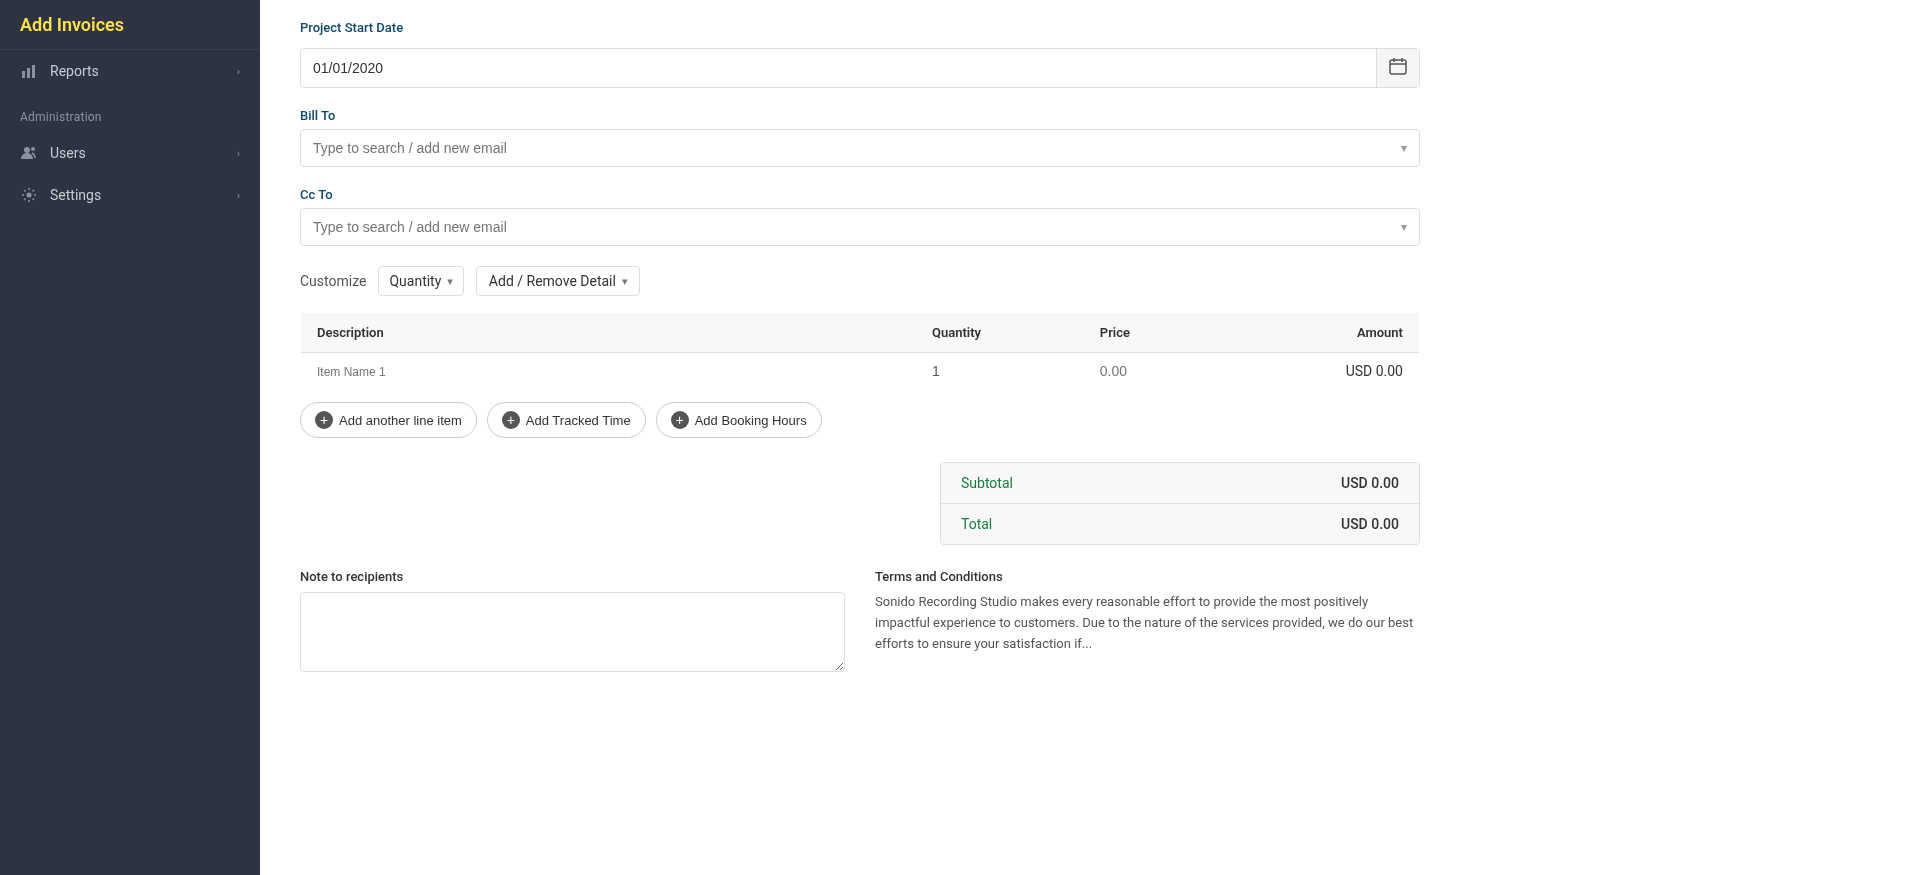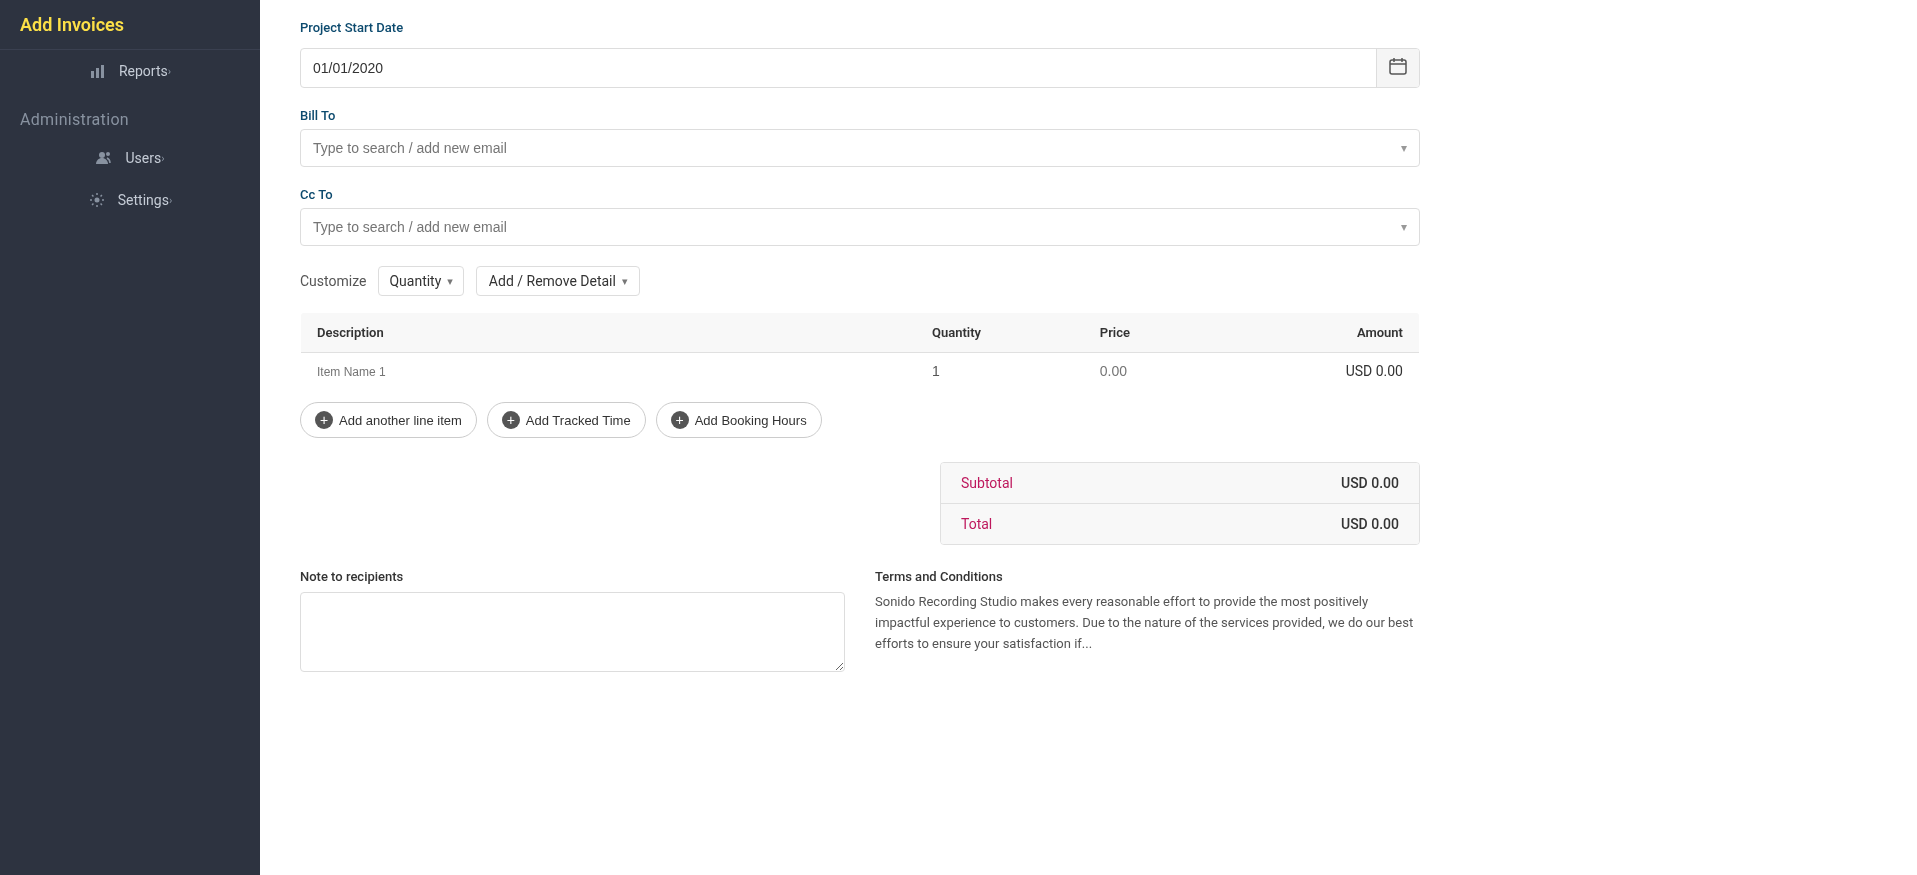--- a/index.html
+++ b/index.html
@@ -17,29 +17,29 @@
     }
     .sidebar-header {
       padding: 14px 20px;
       font-size: 18px;
       font-weight: 600;
       color: #fde047;
       border-bottom: 1px solid #3a4050;
     }
     .sidebar-section-label {
       padding: 18px 20px 8px;
-      font-size: 16px;
+      font-size: 12px;
       color: #8892a0;
       text-transform: none;
       letter-spacing: 0.02em;
     }
     .sidebar-item {
       display: flex;
       align-items: center;
-      justify-content: center;
+      justify-content: space-between;
       padding: 12px 20px;
       color: #c5ccd6;
       font-size: 14px;
       cursor: pointer;
       transition: background 0.15s;
     }
     .sidebar-item .item-left { display: flex; align-items: center; gap: 12px; }
     .sidebar-item .icon-box {
       width: 18px; height: 18px;
       display: flex; align-items: center; justify-content: center;
@@ -237,21 +237,21 @@
     .totals-row {
       display: flex;
       justify-content: space-between;
       padding: 12px 20px;
       font-size: 14px;
       color: #333;
       background: #f8f8f8;
       border-bottom: 1px solid #e0e0e0;
     }
     .totals-row:last-child { border-bottom: none; }
-    .totals-row .label { color: #be185d; }
+    .totals-row .label { color: #15803d; }
     .totals-row .value { font-weight: 500; }
 
     
     .bottom-section {
       display: flex;
       gap: 30px;
     }
     .bottom-left { flex: 1; }
     .bottom-right { flex: 1; }
     .bottom-label {

